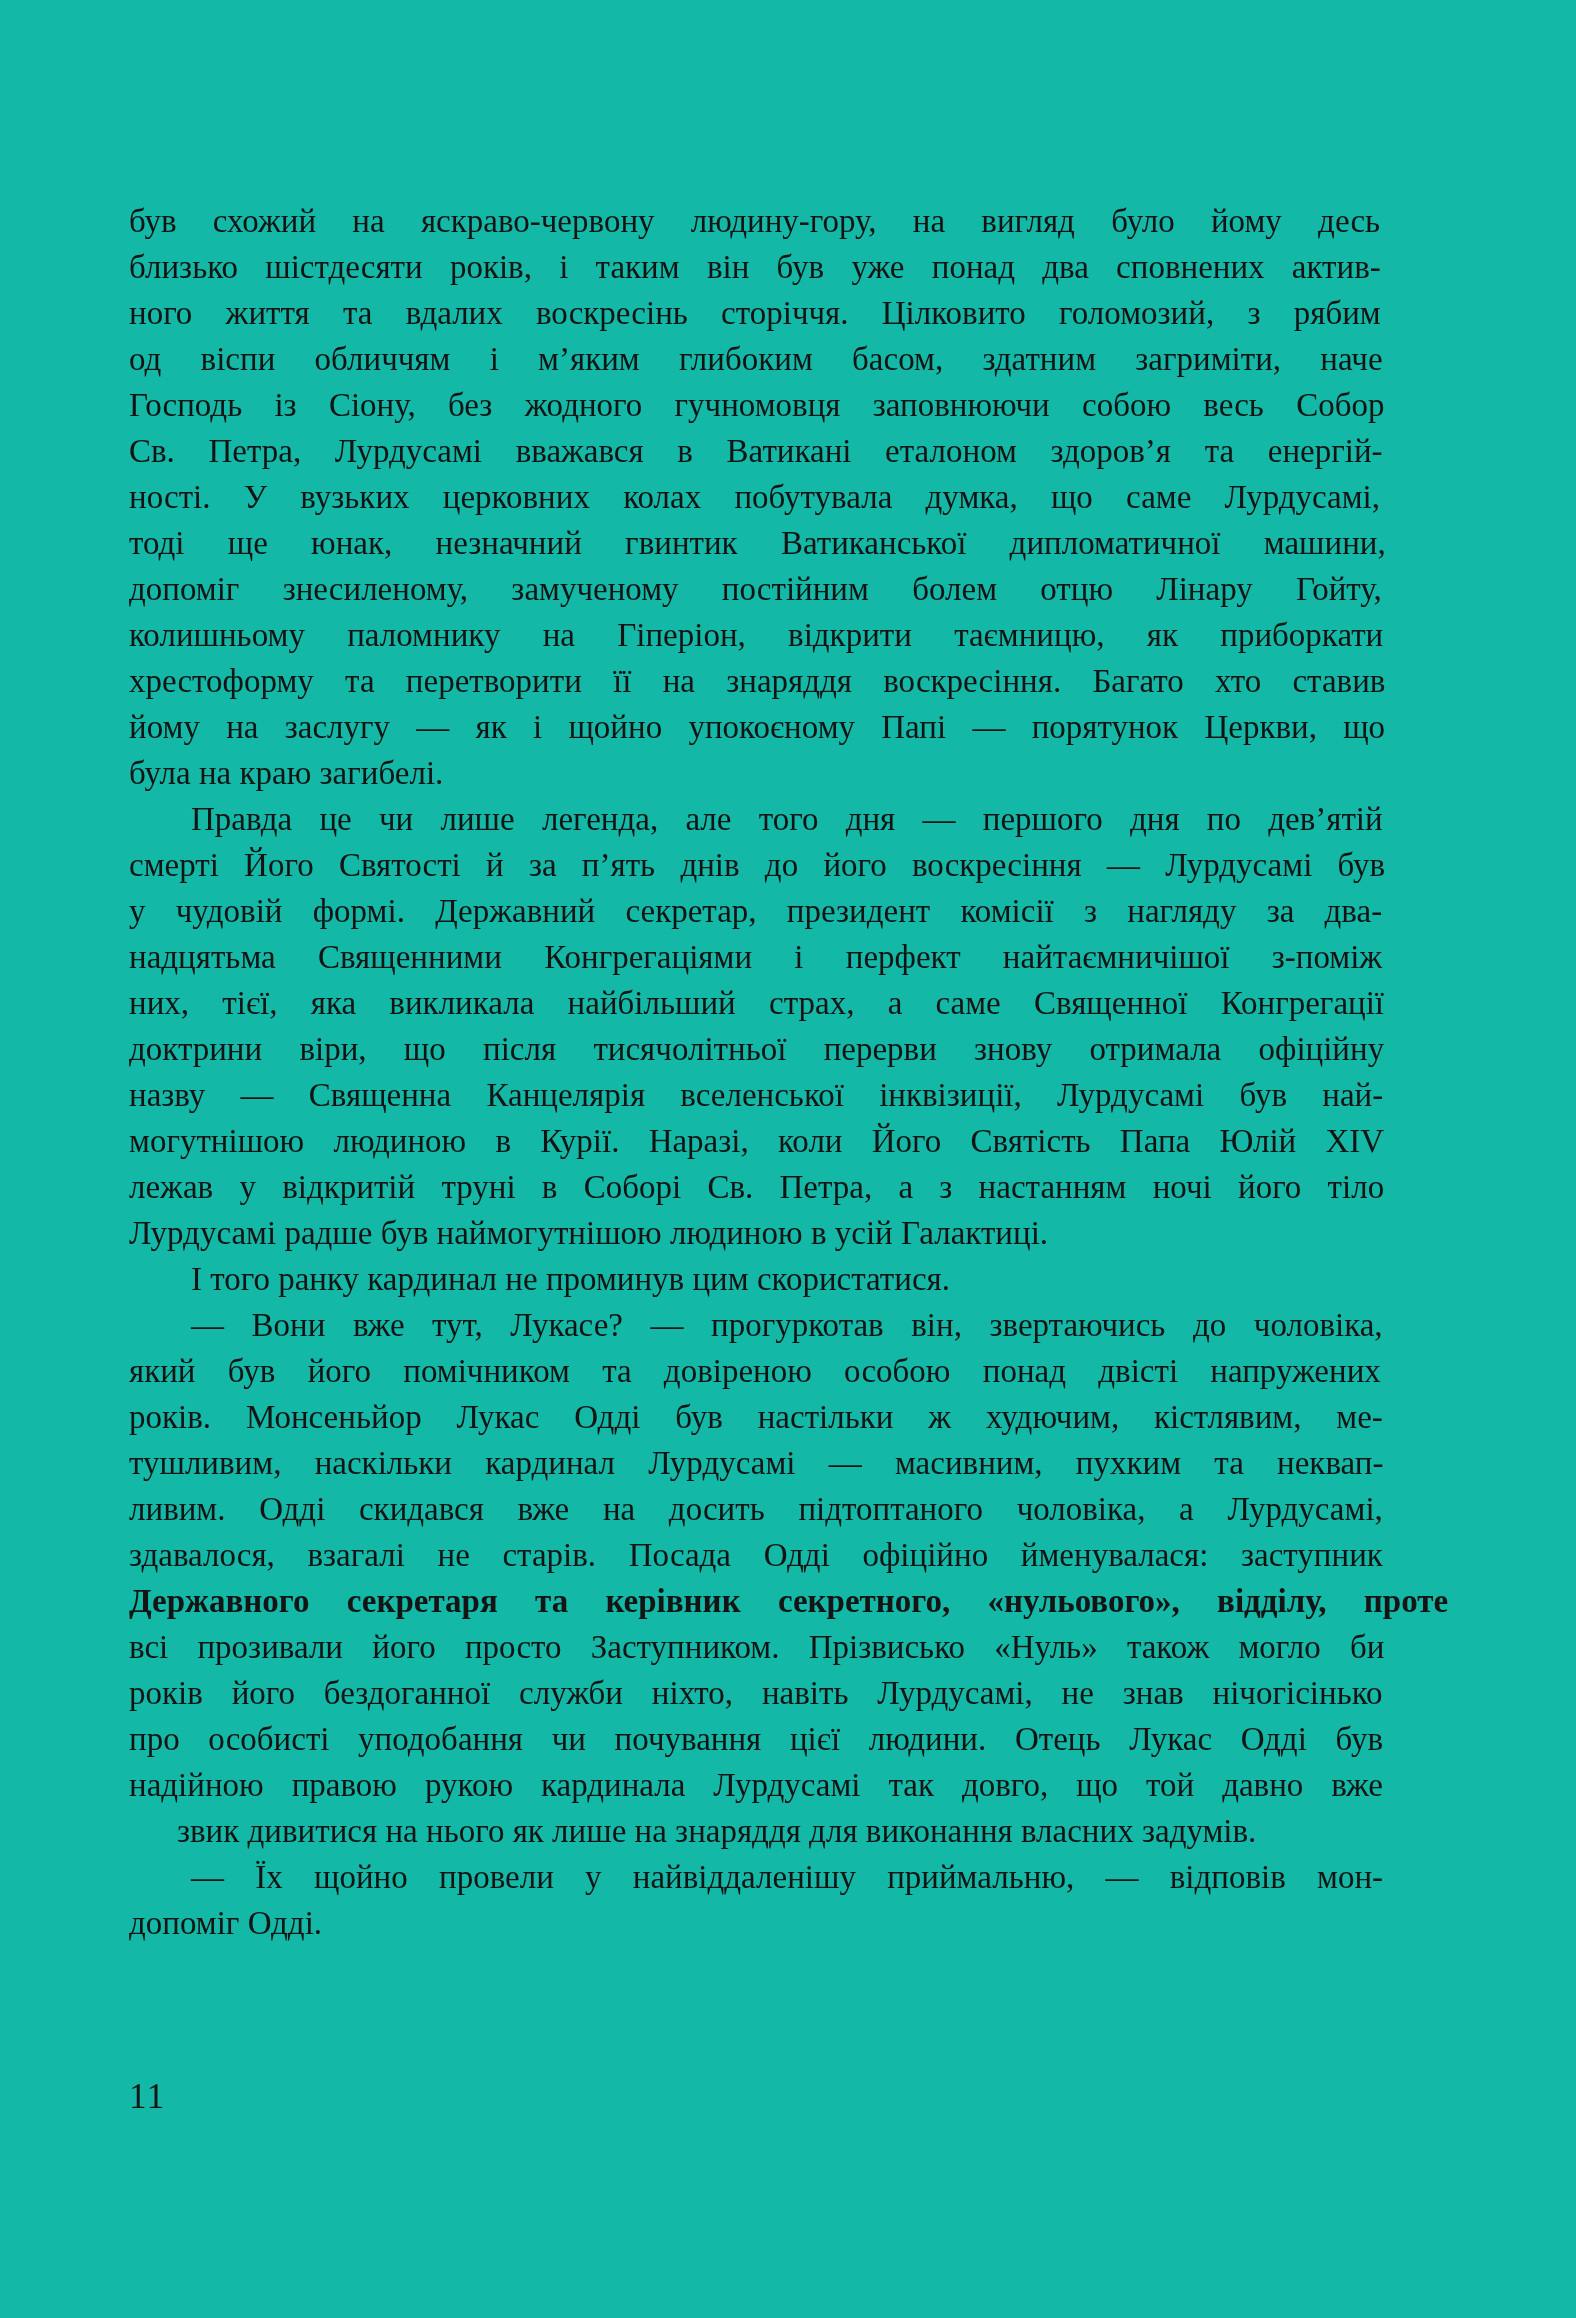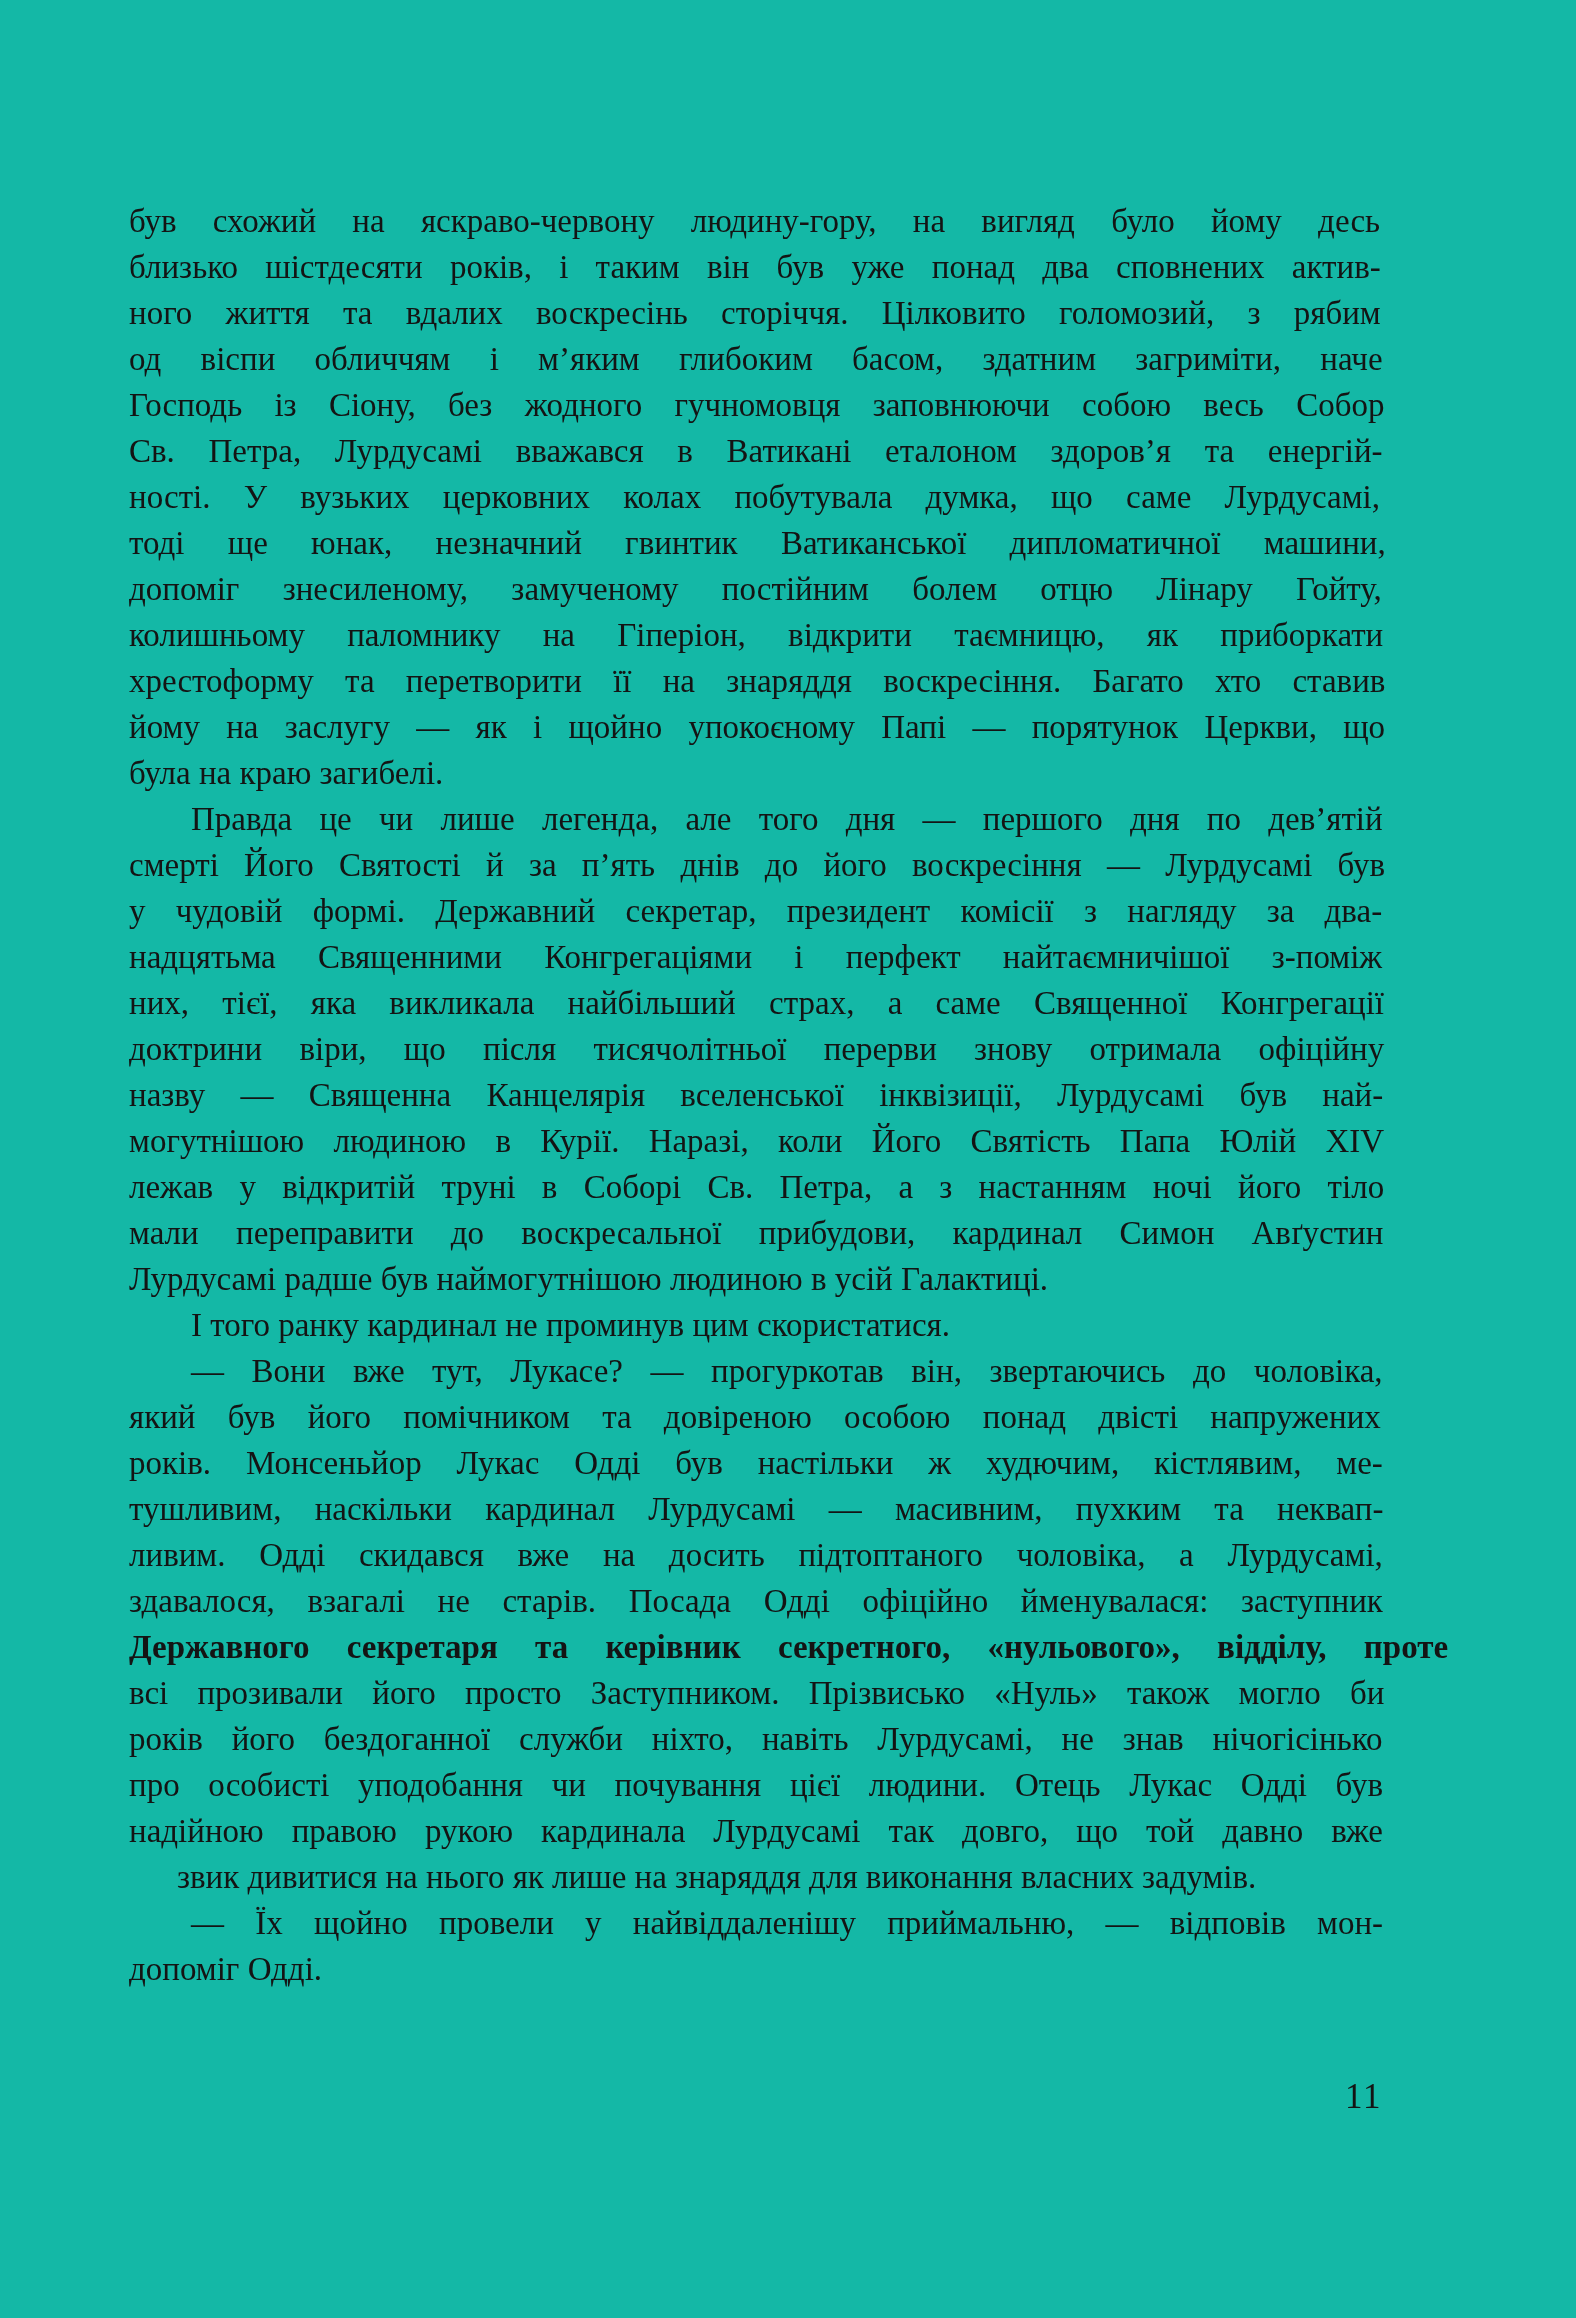--- a/index.html
+++ b/index.html
@@ -31,21 +31,21 @@
     overflow: visible;
   }
   .line.indent {
     padding-left: 62px;
   }
   .folio {
     position: absolute;
     left: 129px;
     top: 2074px;
     width: 1253px;
-    text-align: right;
+    text-align: left;
     font-size: 35px;
     line-height: 46px;
     letter-spacing: 1.6px;
   }
 </style>
 </head>
 <body>
 
 <div class="page">
   <div class="text-block">
@@ -64,21 +64,20 @@
       <div class="line para-end"><span style="word-spacing: 0px;">була на краю загибелі.</span></div>
       <div class="line indent"><span style="word-spacing: 19px;">Правда це чи лише легенда, але того дня — першого дня по дев’ятій</span></div>
       <div class="line"><span style="word-spacing: 17px;">смерті Його Святості й за п’ять днів до його воскресіння — Лурдусамі був</span></div>
       <div class="line"><span style="word-spacing: 22px;">у чудовій формі. Державний секретар, президент комісії з нагляду за два-</span></div>
       <div class="line"><span style="word-spacing: 34px;">надцятьма Священними Конгрегаціями і перфект найтаємничішої з-поміж</span></div>
       <div class="line"><span style="word-spacing: 25px;">них, тієї, яка викликала найбільший страх, а саме Священної Конгрегації</span></div>
       <div class="line"><span style="word-spacing: 29px;">доктрини віри, що після тисячолітньої перерви знову отримала офіційну</span></div>
       <div class="line"><span style="word-spacing: 27px;">назву — Священна Канцелярія вселенської інквізиції, Лурдусамі був най-</span></div>
       <div class="line"><span style="word-spacing: 21px;">могутнішою людиною в Курії. Наразі, коли Його Святість Папа Юлій XIV</span></div>
       <div class="line"><span style="word-spacing: 18px;">лежав у відкритій труні в Соборі Св. Петра, а з настанням ночі його тіло</span></div>
-      <div class="line"><span style="word-spacing: 29px;">мали переправити до воскресальної прибудови, кардинал Симон Авґустин</span></div>
       <div class="line para-end"><span style="word-spacing: 0px;">Лурдусамі радше був наймогутнішою людиною в усій Галактиці.</span></div>
       <div class="line indent para-end"><span style="word-spacing: 0px;">І того ранку кардинал не проминув цим скористатися.</span></div>
       <div class="line indent"><span style="word-spacing: 19.3px; margin-top: 22px;">— Вони вже тут, Лукасе? — прогуркотав він, звертаючись до чоловіка,</span></div>
       <div class="line"><span style="word-spacing: 24px;">який був його помічником та довіреною особою понад двісті напружених</span></div>
       <div class="line"><span style="word-spacing: 26.6px;">років. Монсеньйор Лукас Одді був настільки ж худючим, кістлявим, ме-</span></div>
       <div class="line"><span style="word-spacing: 25px;">тушливим, наскільки кардинал Лурдусамі — масивним, пухким та неквап-</span></div>
       <div class="line"><span style="word-spacing: 25.4px;">ливим. Одді скидався вже на досить підтоптаного чоловіка, а Лурдусамі,</span></div>
       <div class="line"><span style="word-spacing: 24.4px;">здавалося, взагалі не старів. Посада Одді офіційно йменувалася: заступник</span></div>
       <div class="line"><span style="word-spacing: 29px; font-weight: bold;">Державного секретаря та керівник секретного, «нульового», відділу, проте</span></div>
       <div class="line"><span style="word-spacing: 21px;">всі прозивали його просто Заступником. Прізвисько «Нуль» також могло би</span></div>

